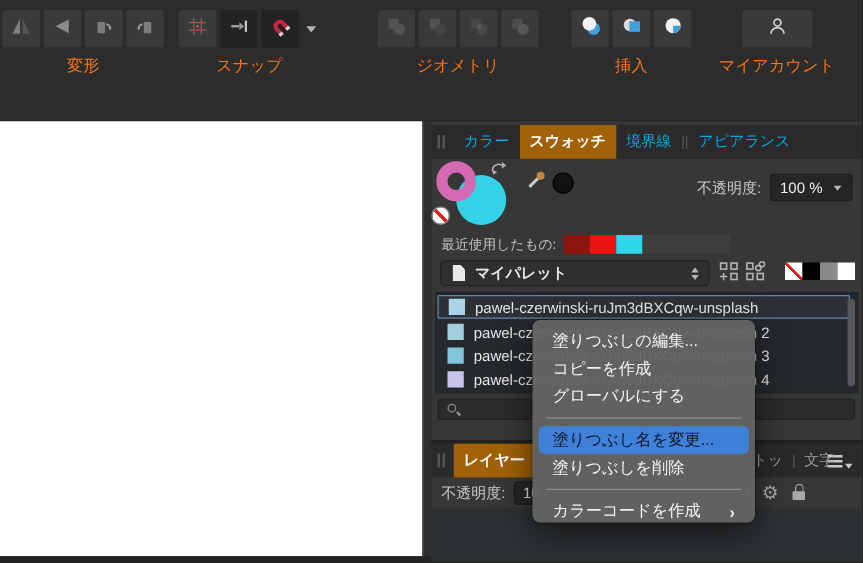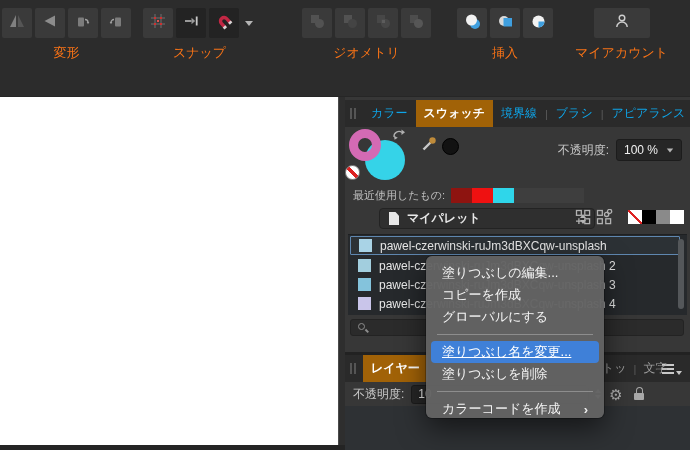--- a/index.html
+++ b/index.html
@@ -59,21 +59,21 @@
   
   .recent-row { position:absolute; left:0; top:87px; width:345px; height:23px; display:flex; align-items:center; }
   .recent-label { font-size:11px; color:#c0c0c0; margin-left:8px; }
   .recent-strip { display:flex; margin-left:6px; height:15px; }
   .recent-sw { width:21px; height:15px; }
   .recent-tail { width:70px; height:15px; background:#3e3e3e; }
 
   
   .palette-row { position:absolute; left:0; top:110px; width:345px; height:26px; }
   .pal-select { position:absolute; left:7px; top:1px; width:216px; height:21px; background:#2f2f2f; border:1px solid #232323;
-    border-radius:4px; display:flex; align-items:center;margin-left:27px; }
+    border-radius:4px; display:flex; align-items:center; }
   .page-icon { width:10px; height:13px; background:#e8e8e8; margin:0 8px 0 9px;
     clip-path:polygon(0 0,65% 0,100% 28%,100% 100%,0 100%); }
   .pal-name { font-size:12px; color:#e8e8e8; font-weight:bold; }
   .spinner { margin-left:auto; margin-right:8px; display:flex; flex-direction:column; gap:2px; align-items:center; }
   .spin-up { width:0;height:0;border-left:3.5px solid transparent;border-right:3.5px solid transparent;border-bottom:4px solid #b5b5b5; }
   .spin-dn { width:0;height:0;border-left:3.5px solid transparent;border-right:3.5px solid transparent;border-top:4px solid #b5b5b5; }
   .pal-icons { position:absolute; left:230px; top:2px; display:flex; gap:4px; }
   .quick-sw { position:absolute; left:283px; top:3px; display:flex; }
   .qsw { width:14px; height:14px; }
   .qsw.none { background:linear-gradient(45deg,#fff 44%,#d22 44%,#d22 56%,#fff 56%); }
@@ -108,21 +108,21 @@
   .lock .shackle { position:absolute; left:2px; top:0; width:7px; height:7px; border:1.6px solid #a8a8a8; border-bottom:none;
     border-radius:4px 4px 0 0; }
   .lock .body { position:absolute; left:0.5px; top:6px; width:10px; height:7px; background:#a8a8a8; border-radius:1px; }
   .bcontent { position:absolute; left:0; top:309px; width:345px; height:44px; background:#2e3134; }
   .tab-fragment { position:absolute; left:257px; top:0; height:27px; display:flex; align-items:center; font-size:12px; color:#9d9d9d; }
 
   
   .ctx-menu { position:absolute; left:426px; top:256px; width:178px; height:162px; background:rgba(99,99,99,.97);
     border-radius:6px; box-shadow:0 10px 28px rgba(0,0,0,.55), 0 0 0 1px rgba(0,0,0,.25); padding:6px 0; z-index:50; }
   .mi { height:22px; display:flex; align-items:center; padding:0 16px; font-size:13px; color:#f5f5f5; white-space:nowrap; }
-  .mi.hl { margin:0 5px; padding:0 11px; border-radius:4px; color:#ffffff;text-decoration:underline; }
+  .mi.hl { margin:0 5px; padding:0 11px; border-radius:4px; color:#0f172a; }
   .mi .sub { margin-left:auto; font-weight:bold; color:#eee; font-size:13px; }
   .msep { height:1px; background:rgba(255,255,255,.28); margin:6px 11px; }
 </style>
 </head>
 <body>
 
 <div id="window">
 
   <div class="toolbar">
     <div class="tb-groups">
@@ -272,21 +272,20 @@
 
     <div class="ptab-row top">
       <span class="handle">
           <i></i>
           <i></i>
         </span>
       <span class="ptab">カラー</span>
       <span class="ptab active">スウォッチ</span>
       <span class="ptab">境界線</span>
       <span class="ptab-sep">|</span>
-      <span class="ptab">ブラシ</span>
       <span class="ptab-sep">|</span>
       <span class="ptab">アピアランス</span>
 
     </div>
 
     <div class="color-area">
       <div class="cyan-circle"></div>
       <div class="ring"></div>
       <div class="nofill-badge"></div>
       <div class="swap-icon"><svg width="16" height="14">

